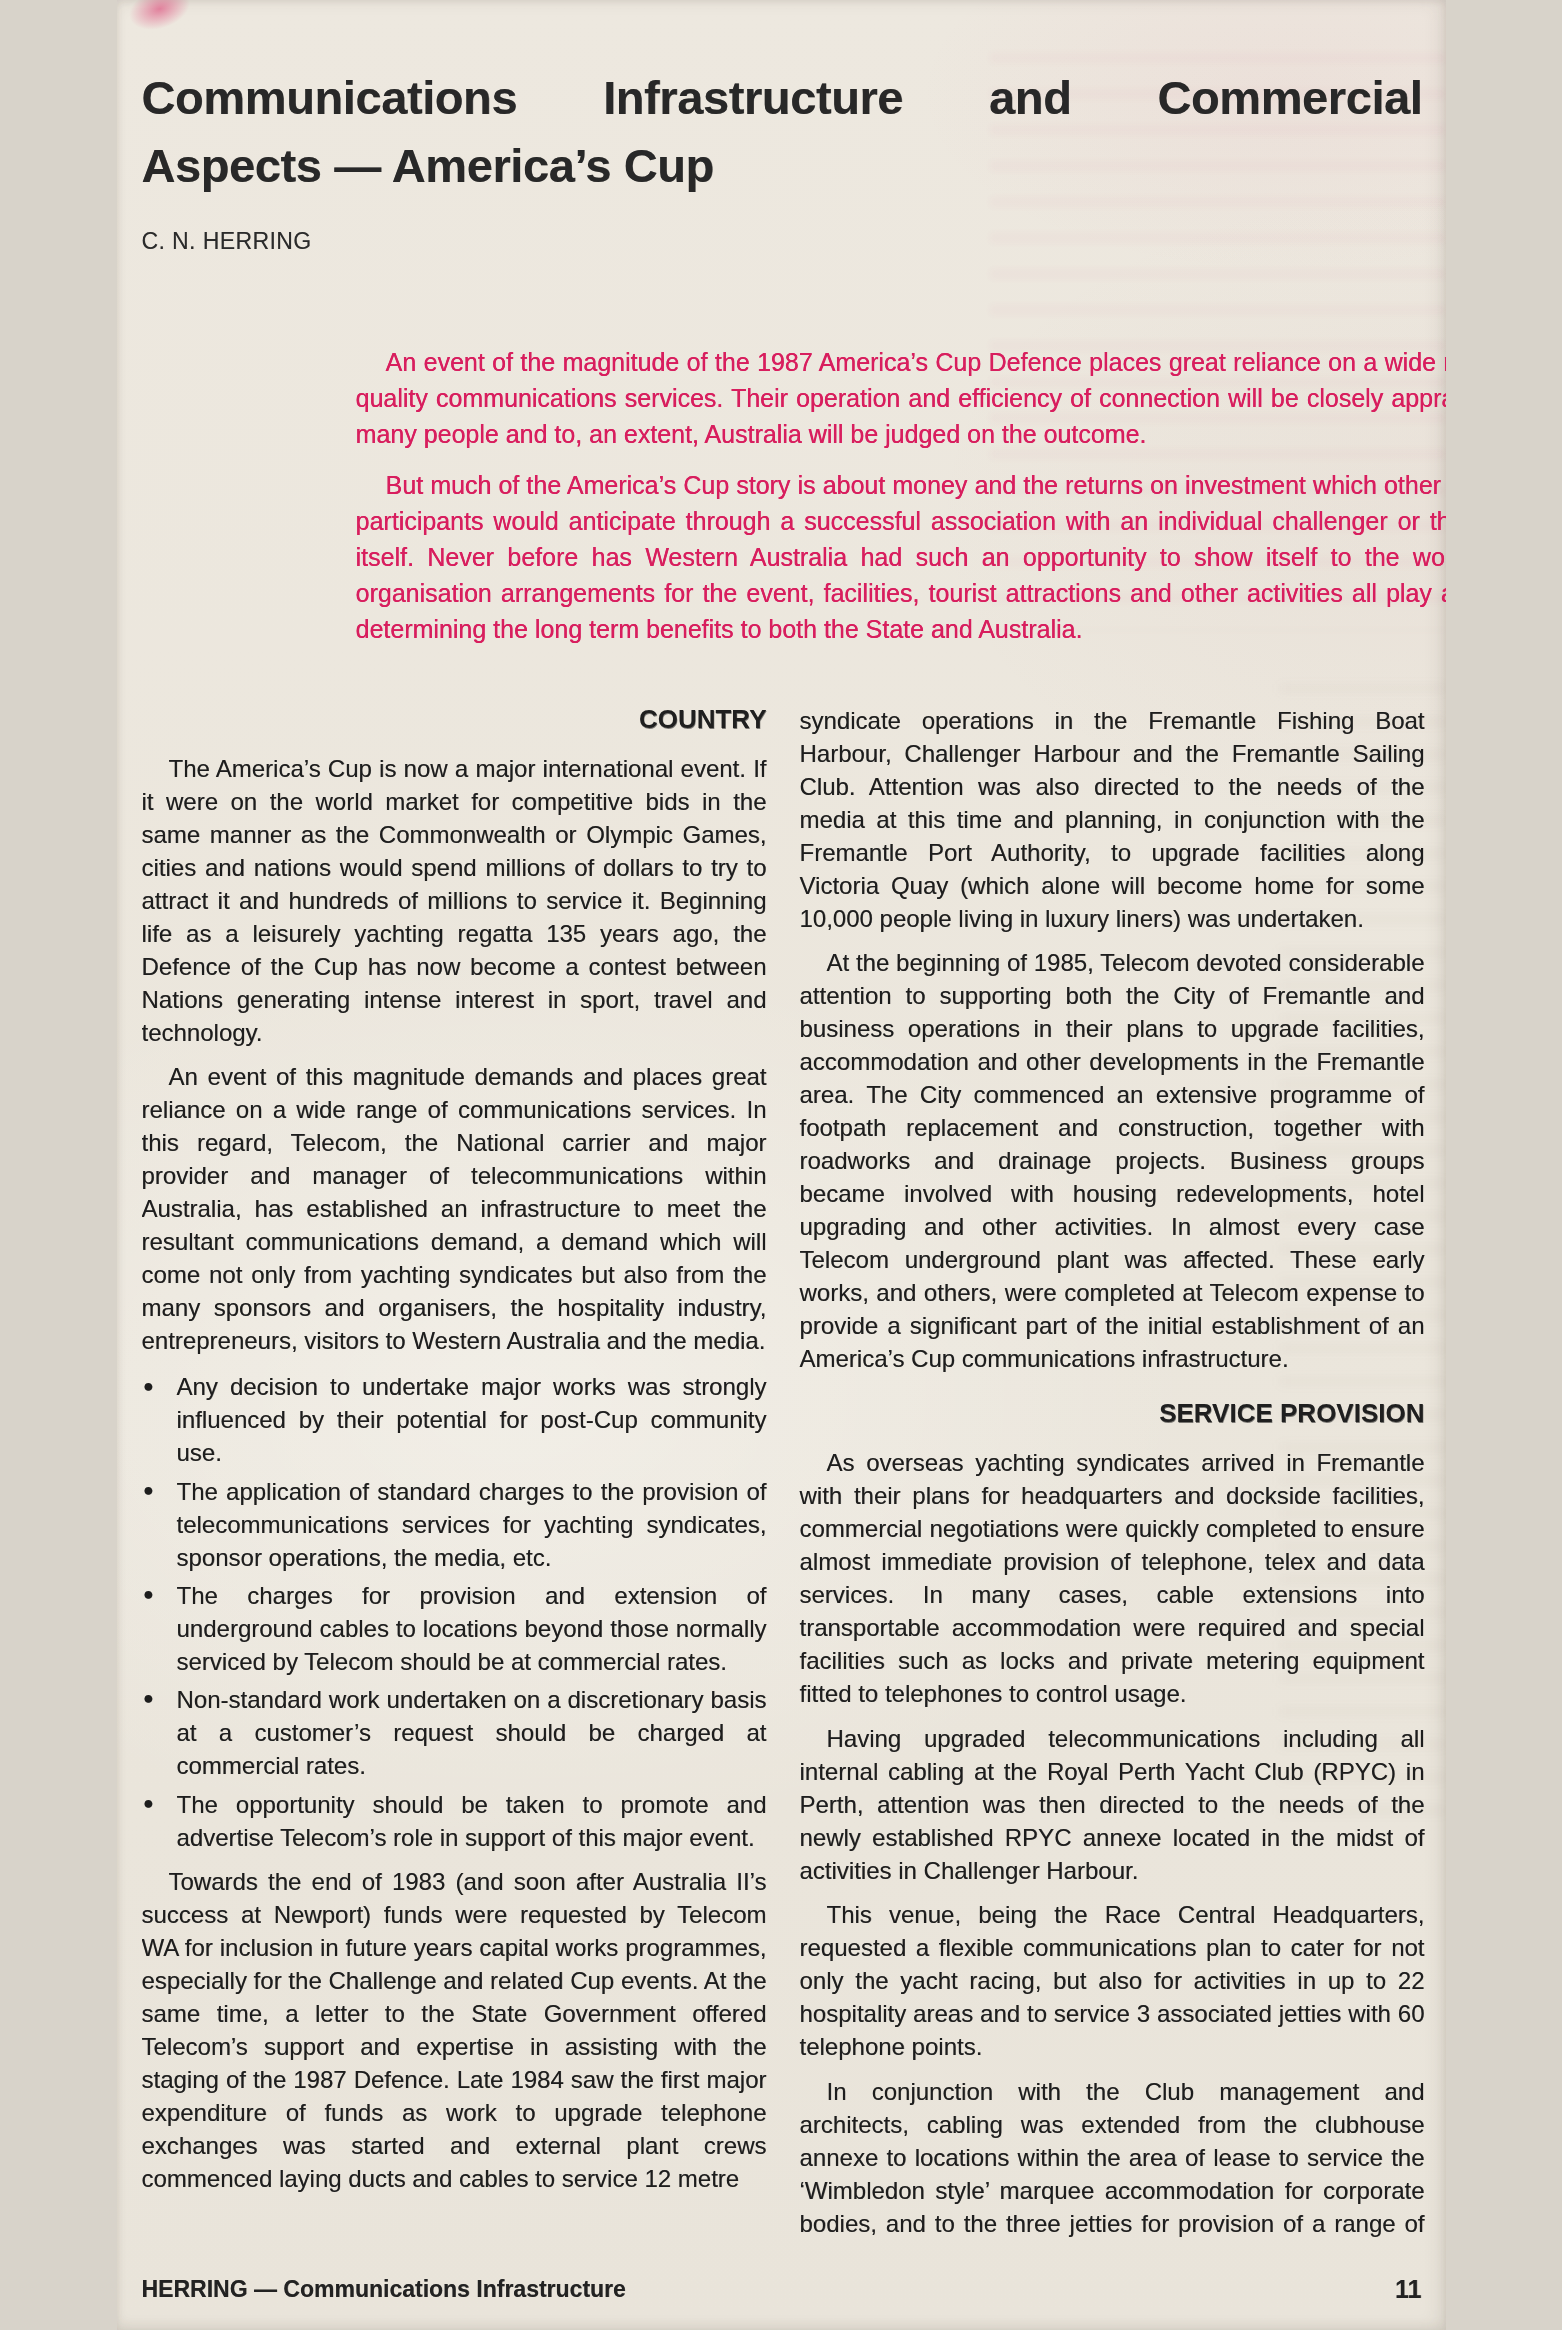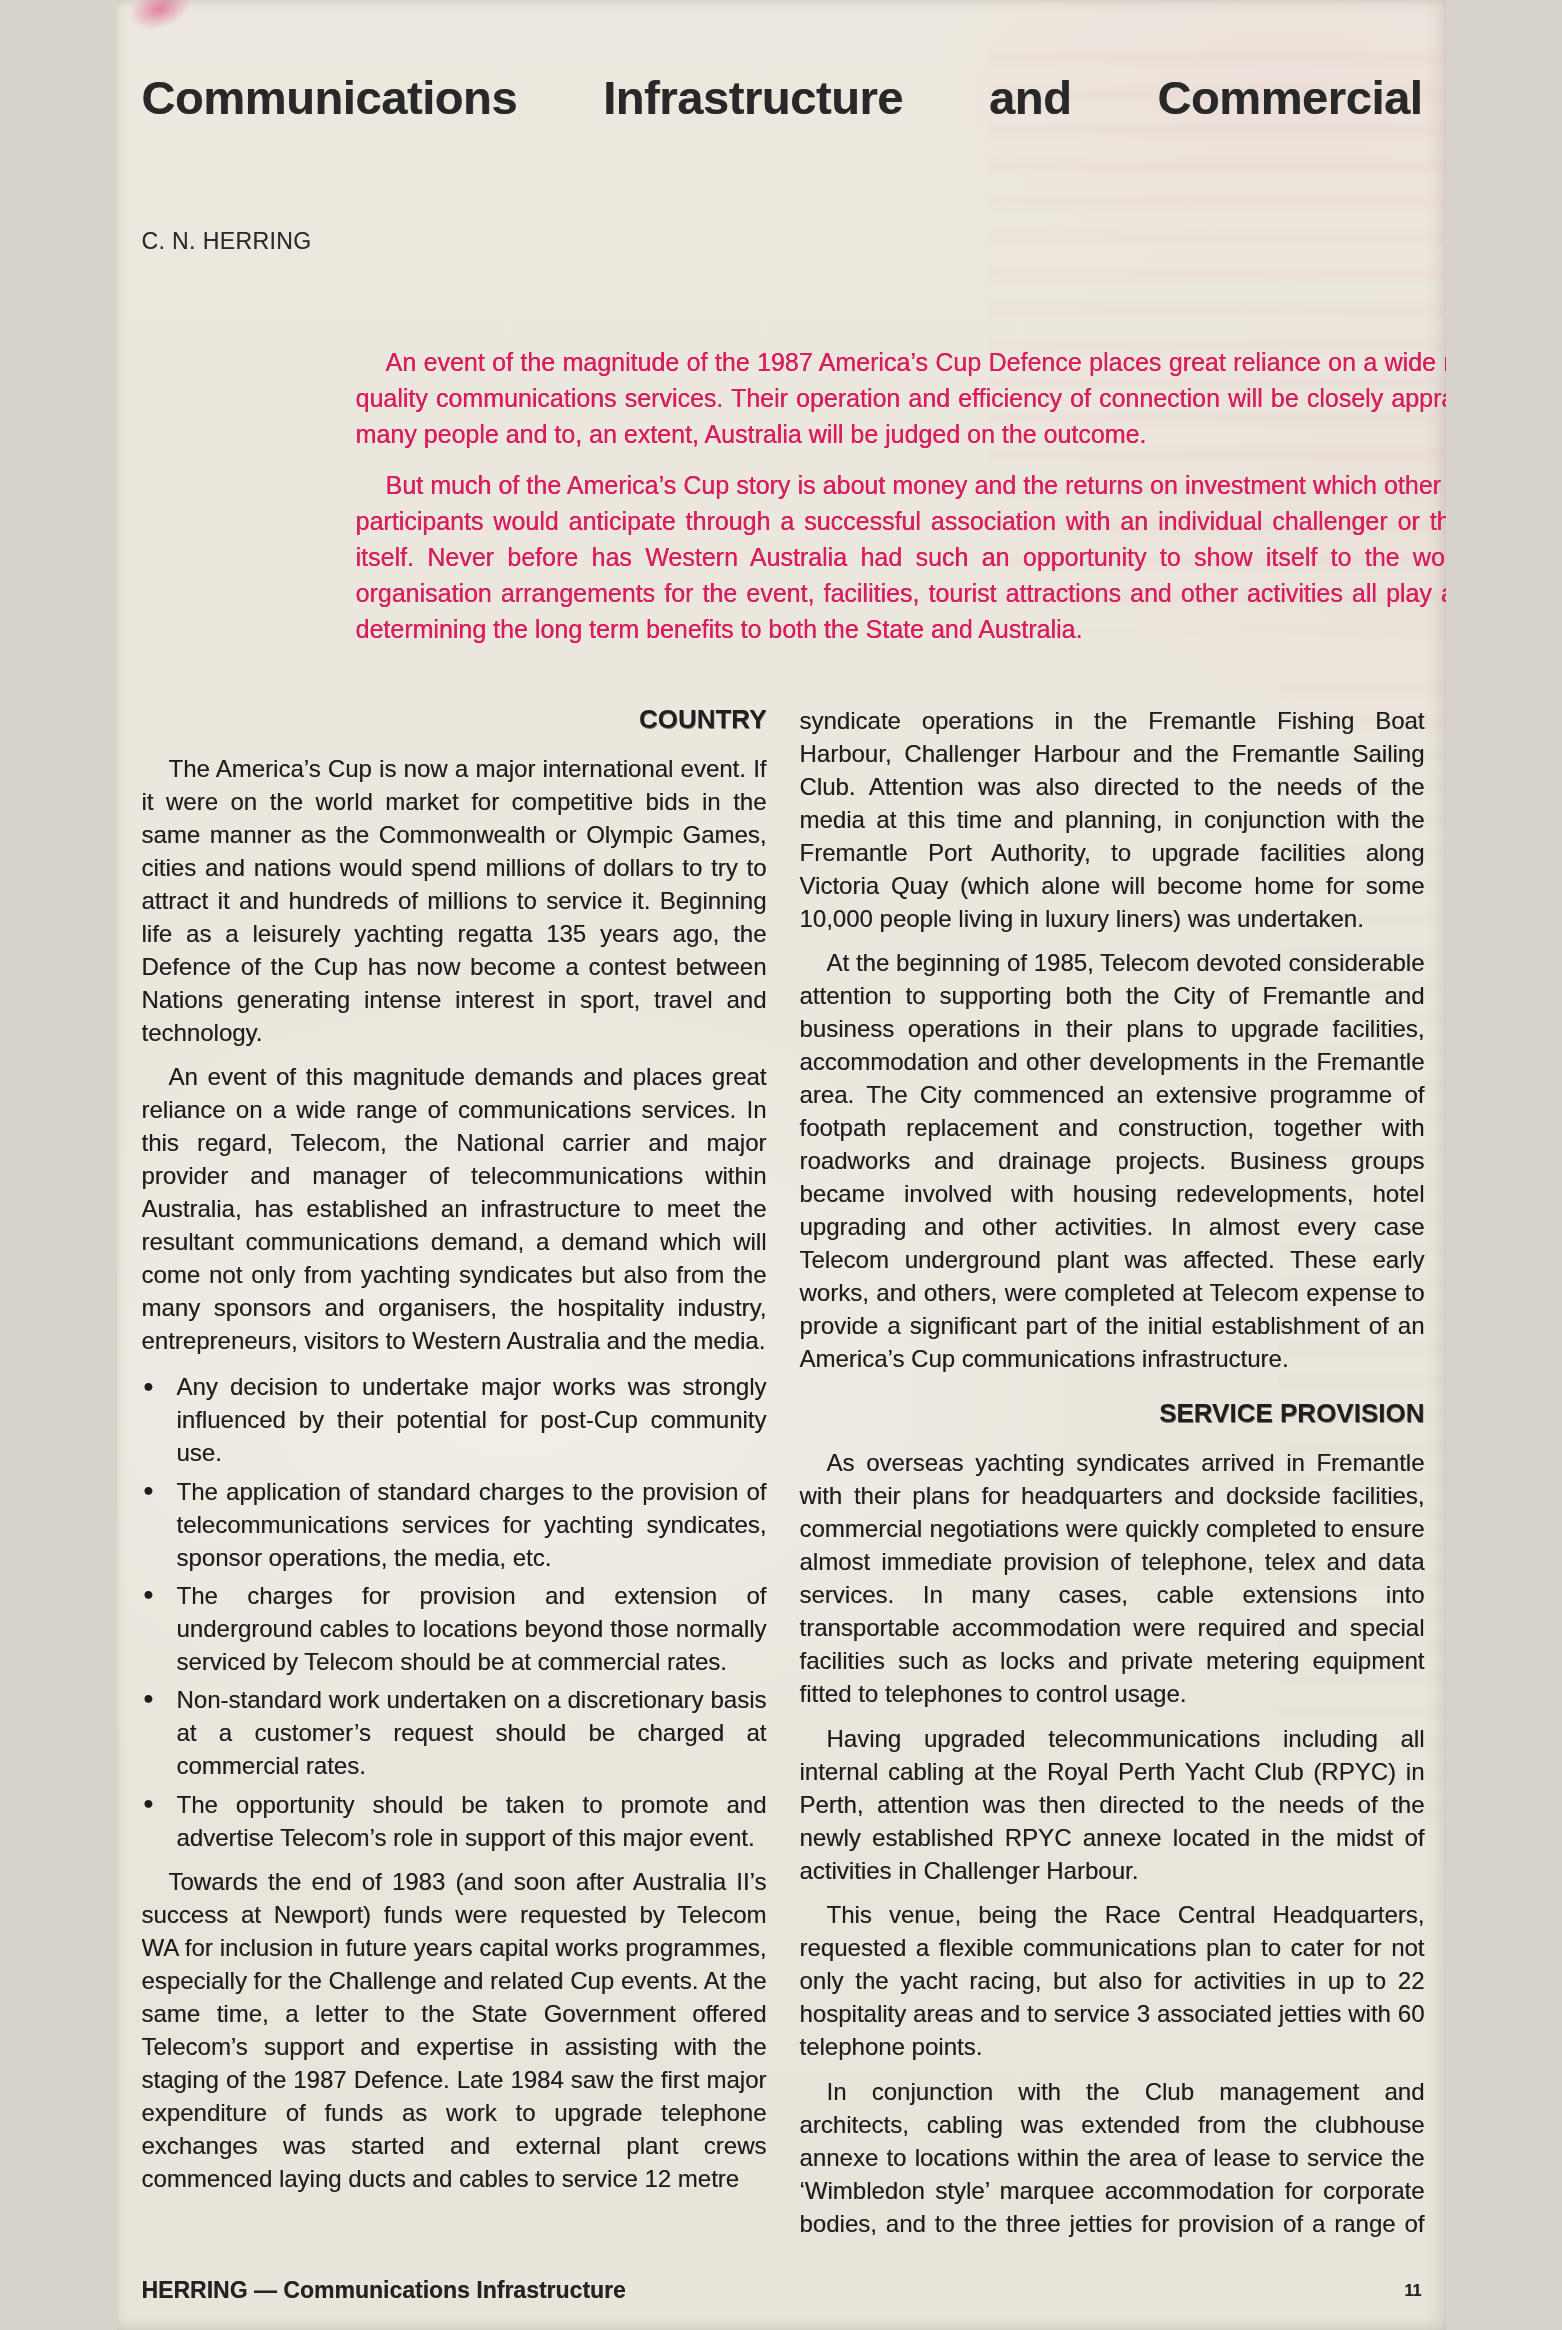--- a/index.html
+++ b/index.html
@@ -84,33 +84,34 @@
   }
 
   
   .footer {
     position: absolute; left: 25px; right: 24px; bottom: 26px;
     display: flex; justify-content: space-between; align-items: center;
     font-weight: bold; color: #222;
     text-shadow: 0.3px 0.3px 0 rgba(30,30,30,0.5);
   }
   .footer .running-title { font-size: 23px; }
-  .footer .page-num { font-size: 16px; }
+  .footer .page-num { font-size: 25px; }
 </style>
 </head>
 <body>
 
 <div class="page">
 
   <div class="corner-mark"></div>
   <div class="bleed-a"></div>
   <div class="bleed-b"></div>
 
   <h1 class="title">
     <div class="line1">Communications Infrastructure and Commercial</div>
+    <div class="line2">Aspects — America’s Cup</div>
   </h1>
 
   <div class="author">C. N. HERRING</div>
 
   <div class="abstract">
     <p>An event of the magnitude of the 1987 America’s Cup Defence places great reliance on a wide range of quality communications services. Their operation and efficiency of connection will be closely appraised by many people and to, an extent, Australia will be judged on the outcome.</p>
     <p>But much of the America’s Cup story is about money and the returns on investment which other Country participants would anticipate through a successful association with an individual challenger or the event itself. Never before has Western Australia had such an opportunity to show itself to the world. The organisation arrangements for the event, facilities, tourist attractions and other activities all play a part in determining the long term benefits to both the State and Australia.</p>
   </div>
 
   <div class="cols">

